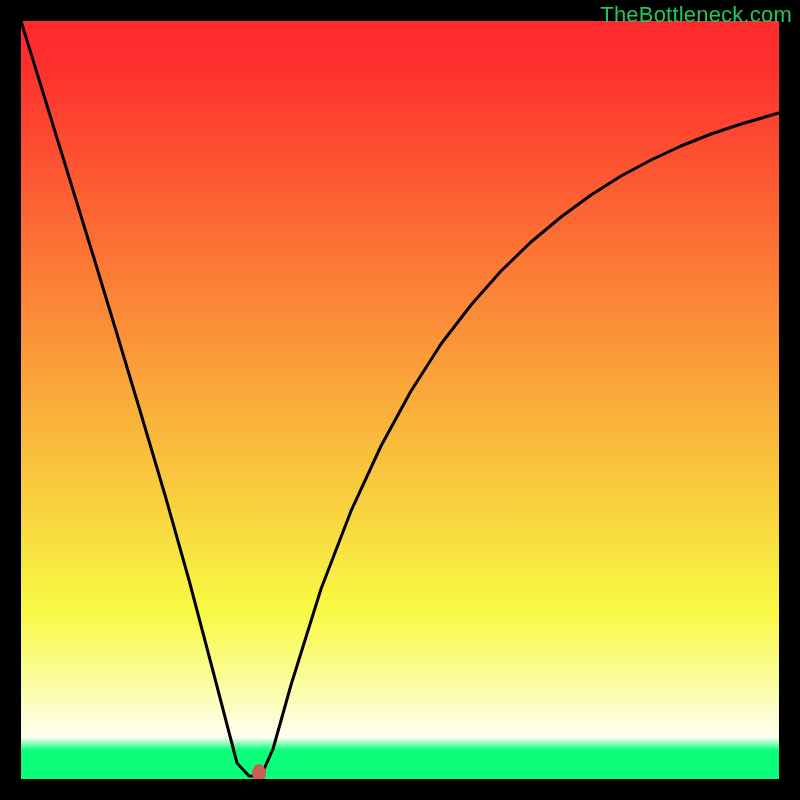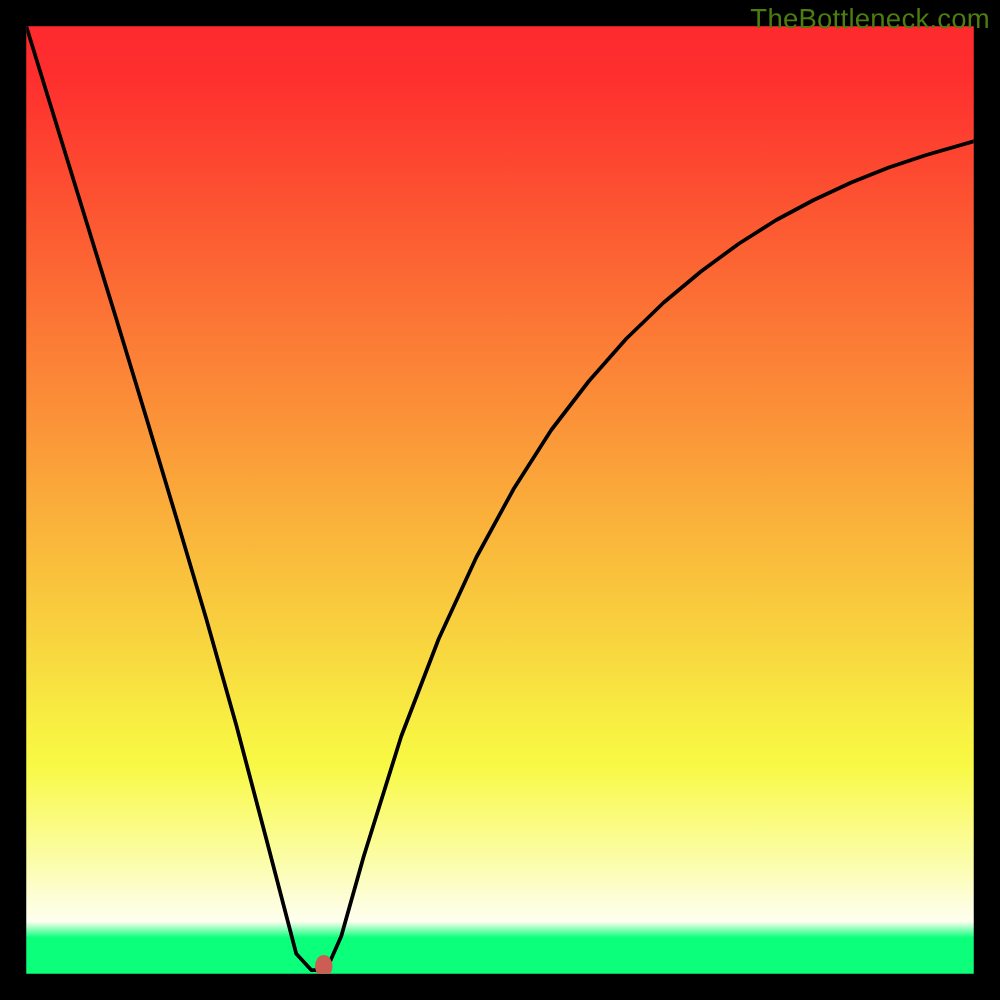--- a/index.html
+++ b/index.html
@@ -35,21 +35,21 @@
       #fdfed6 92%,
       #feffef 94.5%,
       #0bff7b 96.2%,
       #0bff7b 100%
     );
   }
   .watermark {
     position: absolute;
     top: 2px;
     right: 8px;
-    color: #4d7c0f;
+    color: #22c55e;
     font-size: 22px;
     font-weight: 500;
     letter-spacing: 0.2px;
   }
   svg.curve {
     position: absolute;
     left: 0;
     top: 0;
     width: 758px;
     height: 758px;

